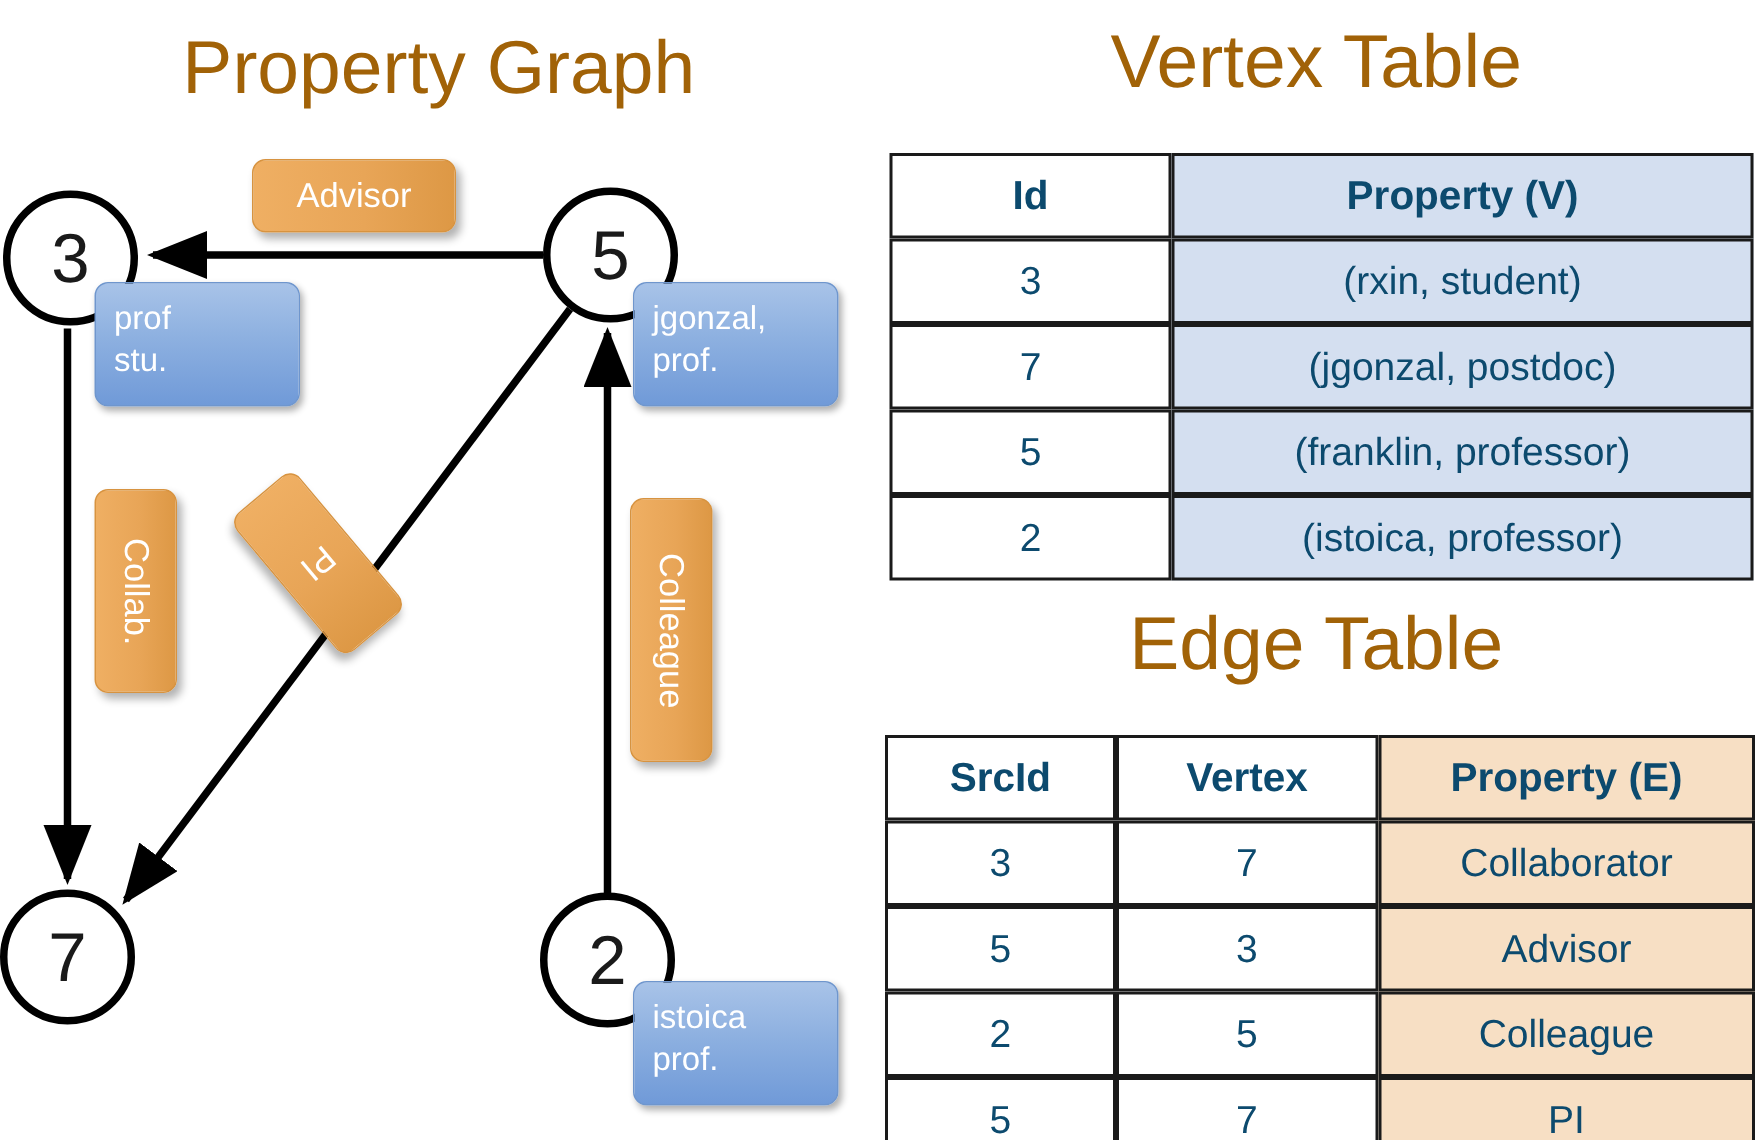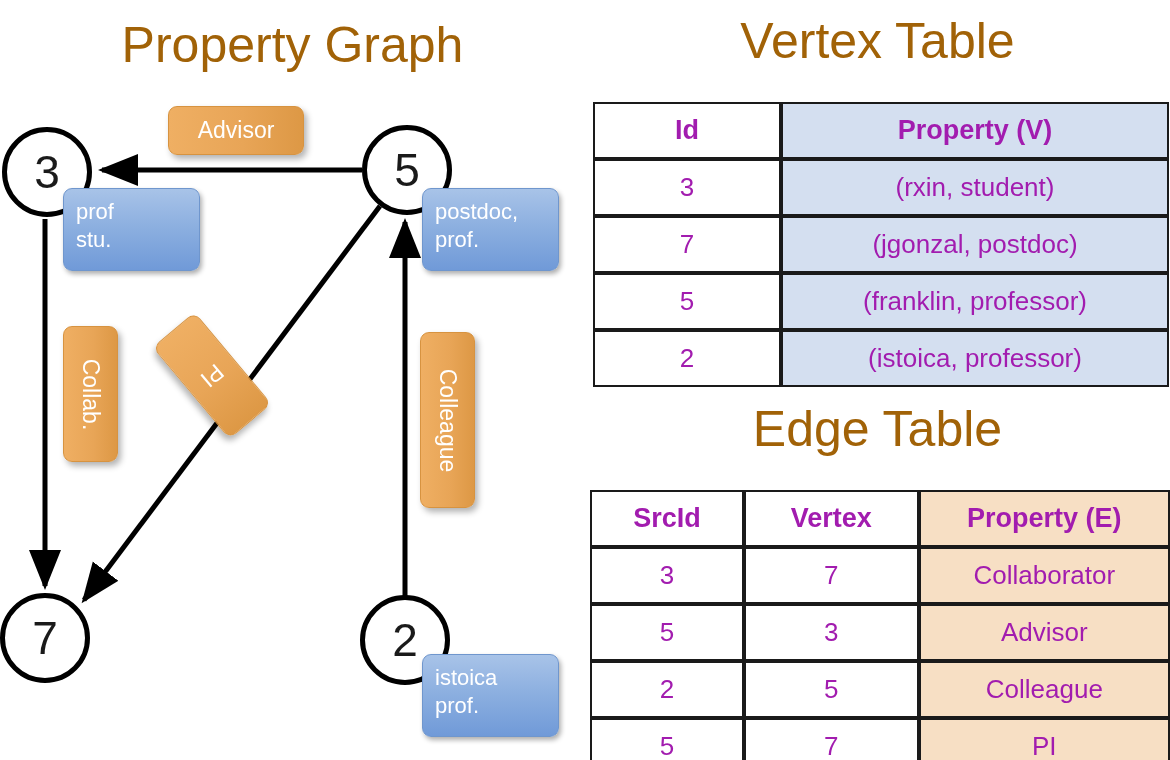--- a/index.html
+++ b/index.html
@@ -79,21 +79,21 @@
     display:block;
   }
 
   
   .tbl{position:absolute;border-collapse:separate;border-spacing:0;}
   .tbl td{
     border:2px solid #1a1a1a;
     text-align:center;
     font-size:26px;
     font-weight:300;
-    color:#a21caf;
+    color:#0c4a6e;
     padding:0;
     vertical-align:middle;
     background:#ffffff;
   }
   .tbl td.hdr{font-weight:700;font-size:27px;}
   .tbl td.blue{background:#d4dff0;}
   .tbl td.peach{background:#f7dfc4;}
 
   #vertex-table{left:593px;top:102px;}
   #vertex-table td{height:53px;}
@@ -147,21 +147,21 @@
     <div class="node" style="left:360px;top:595px;">
       <span>2</span>
     </div>
 
     <div class="prop-box" style="left:63px;top:188px;width:137px;height:83px;">
       <div>prof</div>
       <div>stu.</div>
     </div>
 
     <div class="prop-box" style="left:422px;top:188px;width:137px;height:83px;">
-      <div>postdoc,</div>
+      <div>jgonzal,</div>
       <div>prof.</div>
     </div>
 
 
     <div class="prop-box" style="left:422px;top:654px;width:137px;height:83px;">
       <div>istoica</div>
       <div>prof.</div>
     </div>
 
     <div class="edge-label" style="left:168px;top:106px;width:136px;height:49px;">

